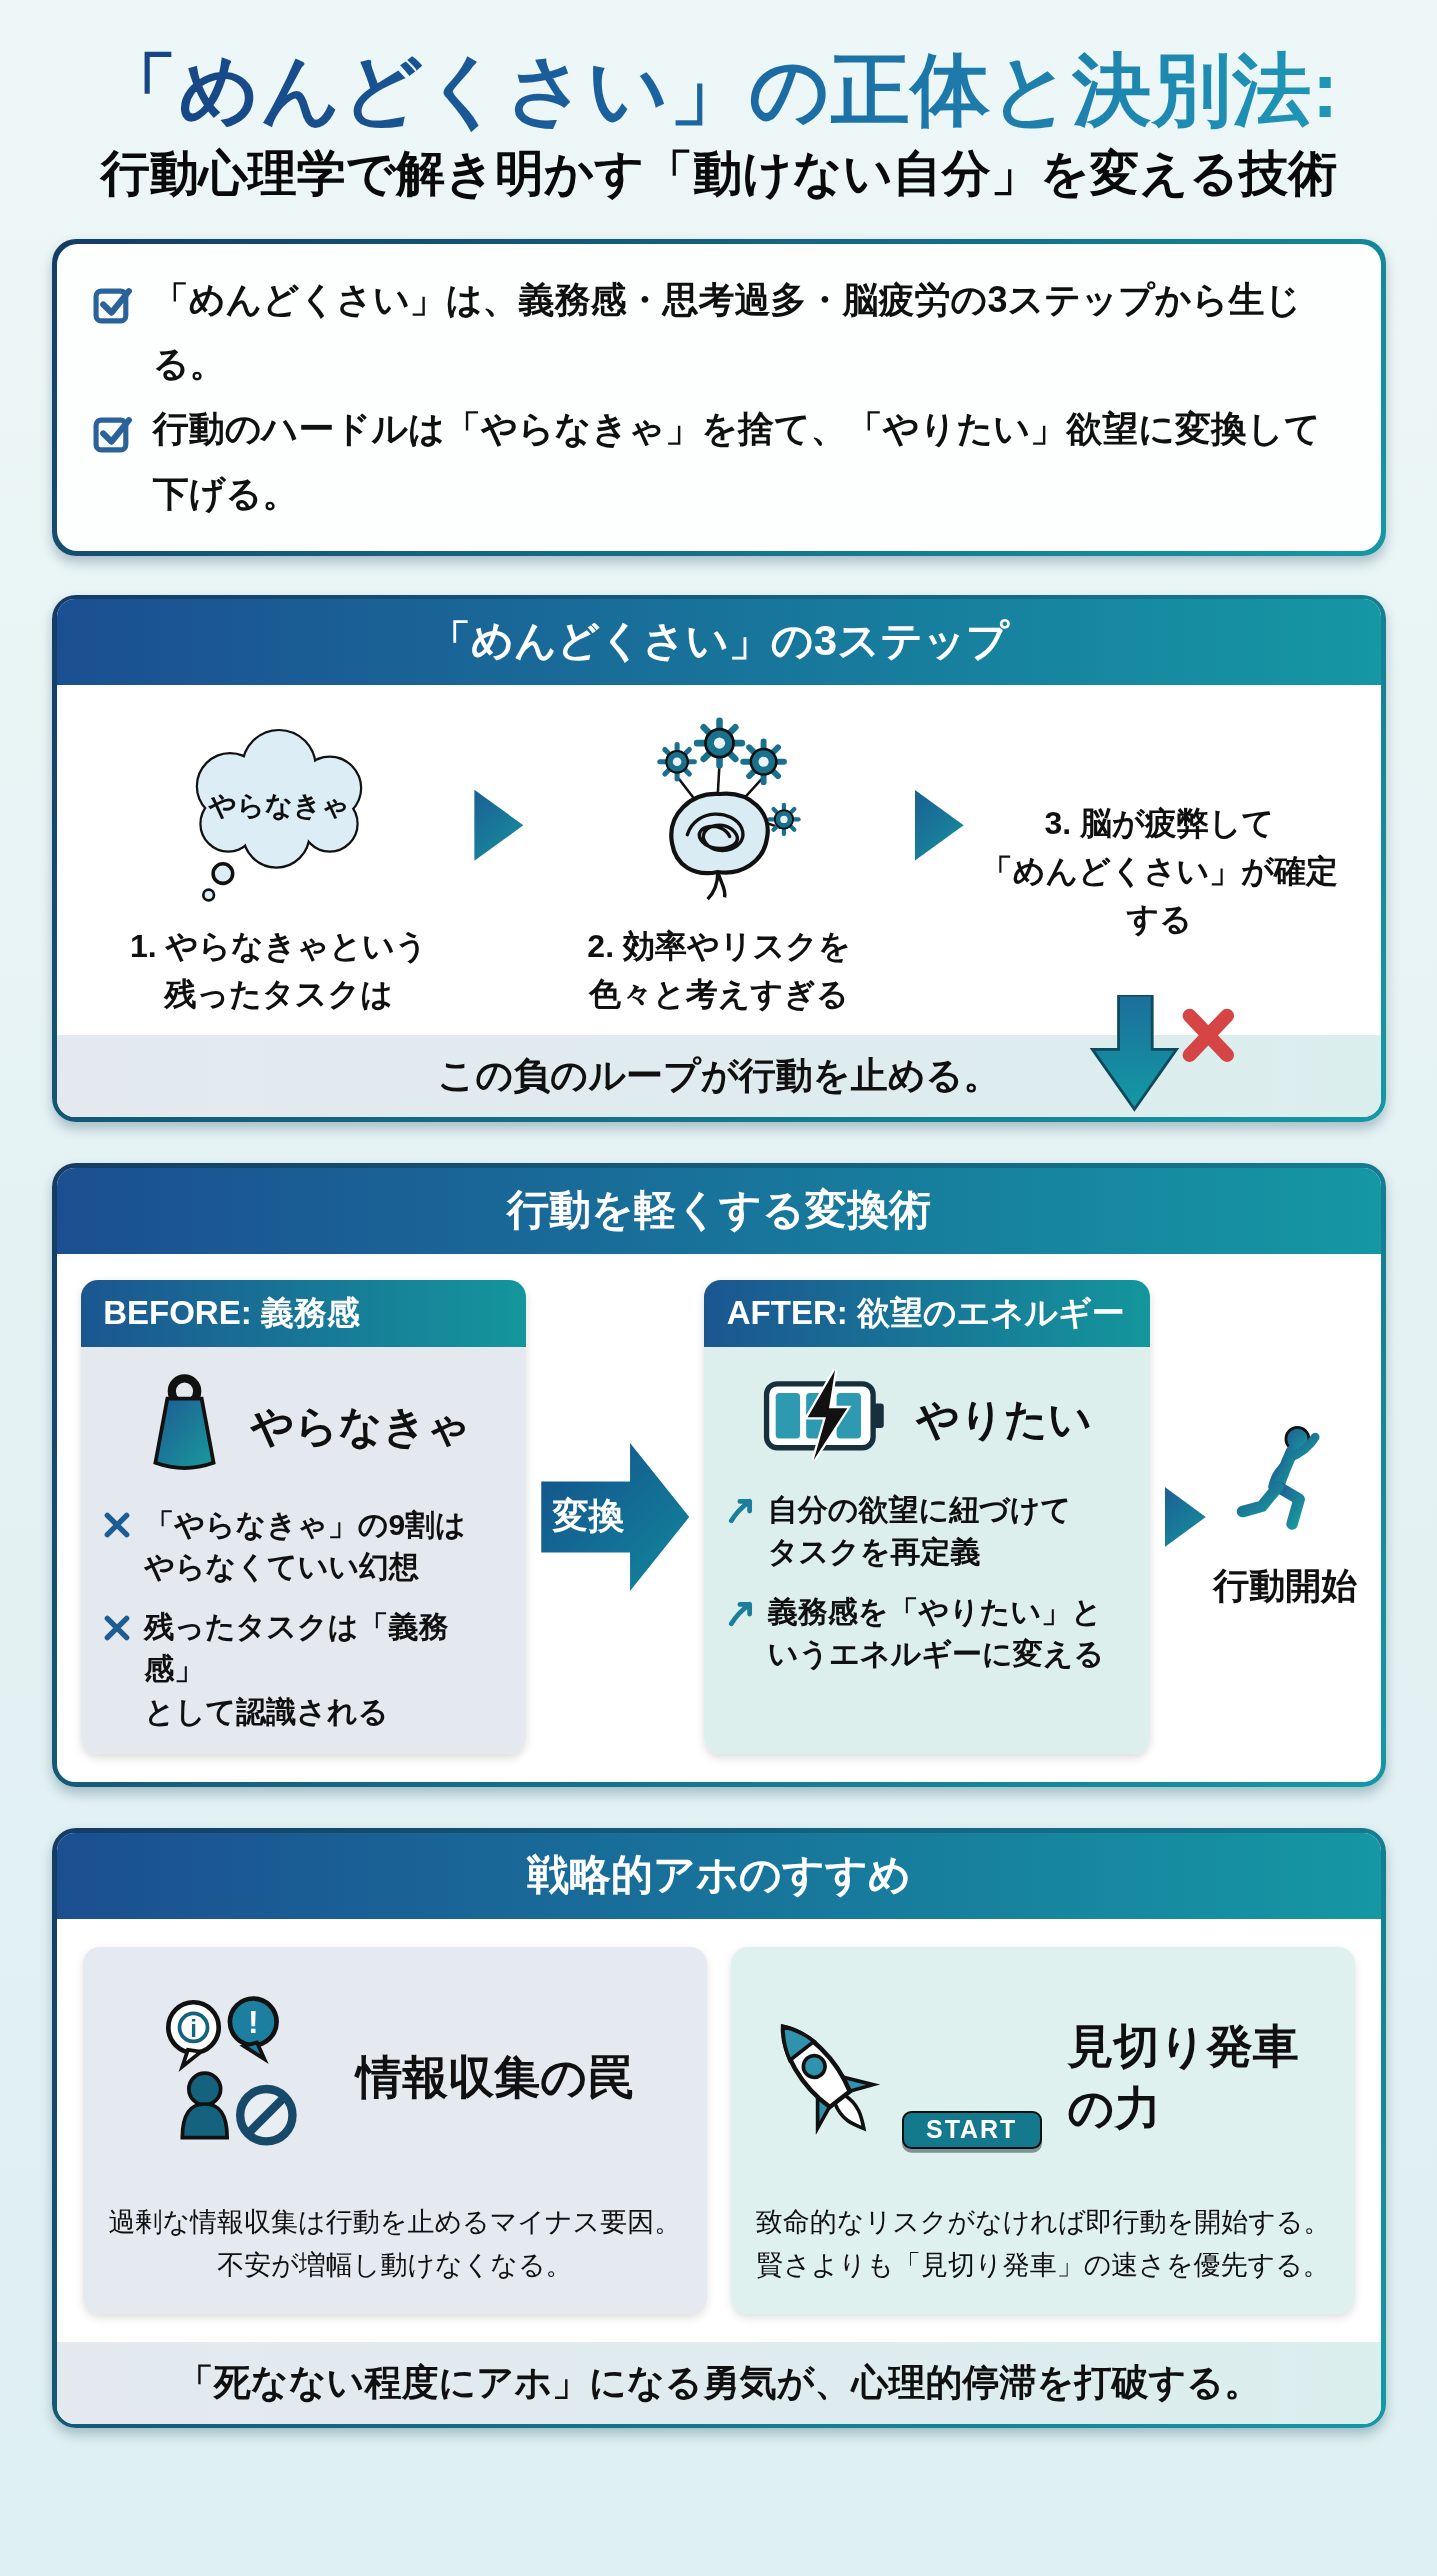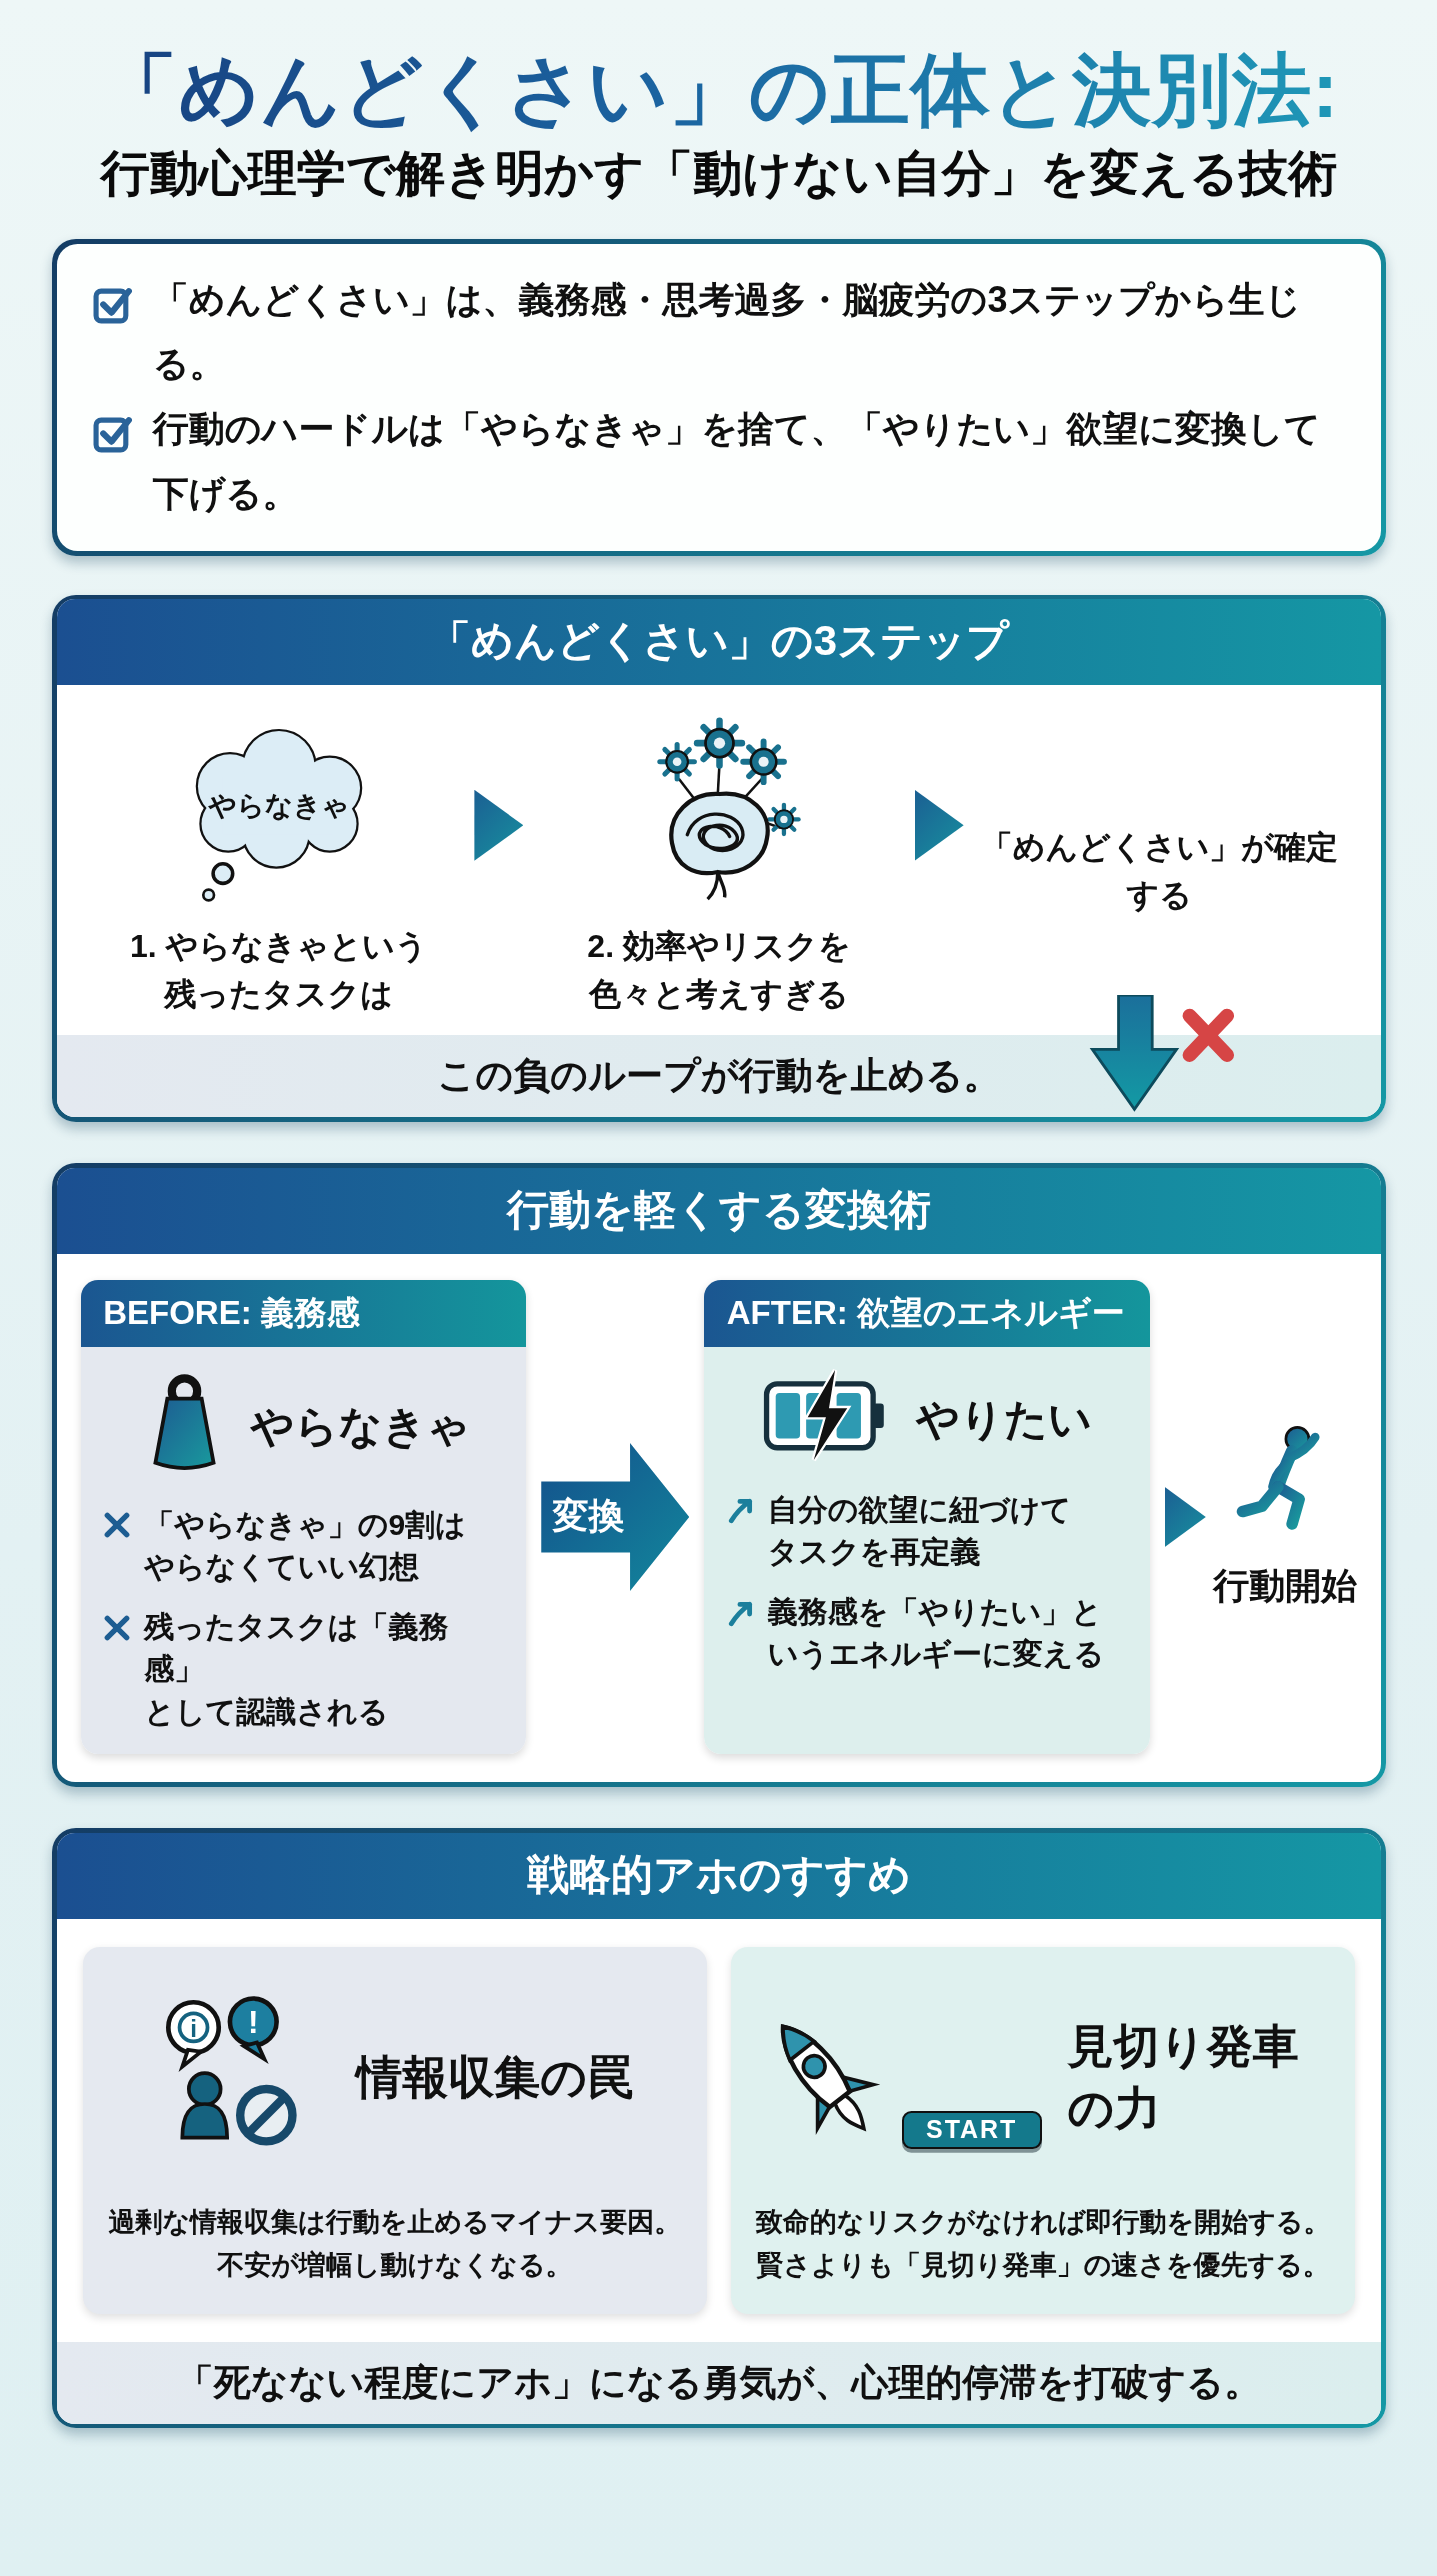--- a/index.html
+++ b/index.html
@@ -75,21 +75,21 @@
   .start-col .flow-arrow { margin-bottom:0; width:41px; height:60px; }
   .start-stack { display:flex; flex-direction:column; align-items:center; gap:5.6px; font-size:36px; font-weight:900; }
 
   
   .aho-row { display:flex; gap:24px; padding:28px 26px 28px; }
   .aho-card { flex:1 1 0; border-radius:17px; padding:20.6px 20.6px 26px; box-shadow:0 3.7px 8.4px rgba(0,0,0,.12); }
   .aho-card.left  { background:#e5e9f0; }
   .aho-card.right { background:#dff1ef; }
   .aho-top { display:flex; align-items:center; justify-content:center; gap:26px; min-height:221px; }
   .aho-title { font-size:46px; font-weight:900; }
-  .aho-text { margin:13px 0 0; font-size:27px; font-weight:700; text-align:center; line-height:1.6; }
+  .aho-text { margin:13px 0 0; font-size:27px; font-weight:400; text-align:center; line-height:1.6; }
   .rocket-wrap { display:flex; flex-direction:row; align-items:flex-end; gap:10px; }
   .start-btn {
     background:#14798c; color:#fff; border:2.8px solid #101010; border-radius:9.4px;
     font-size:25px; font-weight:900; letter-spacing:1.9px; padding:2.8px 22.5px;
     box-shadow:0 3.7px 0 rgba(10,30,40,.45);
   }
   svg text { font-family:"Liberation Sans","DejaVu Sans",sans-serif; }
 </style>
 </head>
 <body>
@@ -208,20 +208,21 @@
           <div class="step-label">
             <div>2. 効率やリスクを</div>
             <div>色々と考えすぎる</div>
           </div>
         </div>
 
         <div class="flow-arrow"></div>
 
         <div class="step-col">
           <div class="step-label">
+            <div>3. 脳が疲弊して</div>
             <div>「めんどくさい」が確定する</div>
           </div>
         </div>
       </div>
 
       <div class="panel-footer">
         <span>この負のループが行動を止める。</span>
         <div class="loop-overlay">
           <svg width="159" height="120" viewBox="0 0 170 128">
             <polygon points="38,0 74,0 74,58 100,58 55,122 10,58 38,58" fill="url(#gradTD)" stroke="#0d4b5c" stroke-width="3"></polygon>

